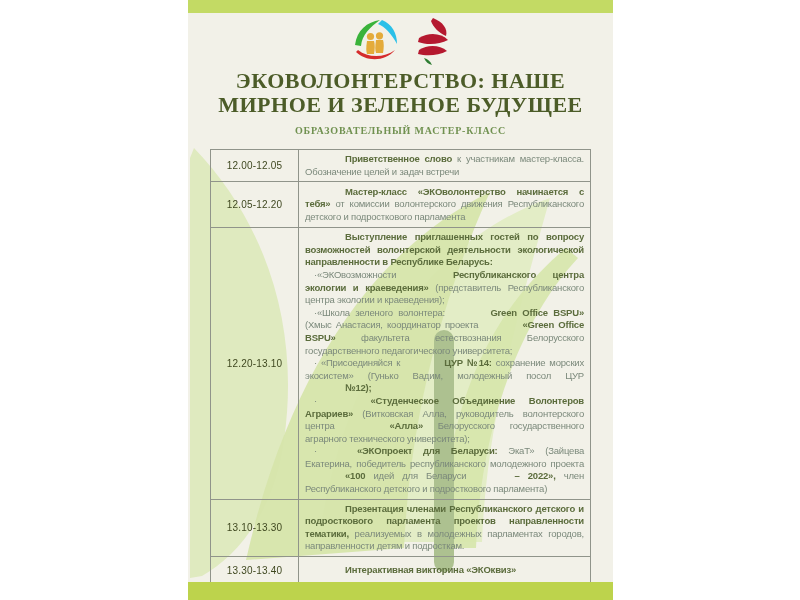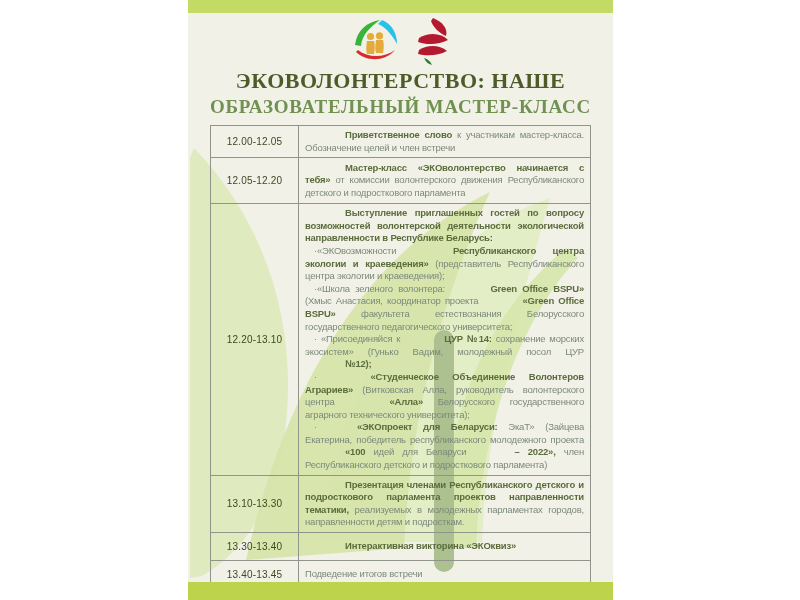--- a/index.html
+++ b/index.html
@@ -7,21 +7,21 @@
   .poster{position:absolute;left:188px;top:0;width:425px;height:600px;background:#f2f1e8;overflow:hidden;}
   .bar{position:absolute;left:0;width:425px;background:#c1d658;z-index:2;}
   .bar.top{top:0;height:13px;background:#c3da64;}
   .bar.bottom{bottom:0;height:18px;background:#bdd34c;}
   .watermark{position:absolute;left:0;top:0;z-index:0;}
   .content{position:relative;z-index:1;}
   .logos{display:flex;justify-content:center;align-items:center;gap:16px;padding-top:17px;height:48px;}
   h1.title{margin:4px 10px 0;text-align:center;font-family:"Liberation Serif",serif;font-weight:bold;
     font-size:22px;line-height:24px;color:#4c5c28;letter-spacing:.5px;}
   h2.subtitle{margin:5px 10px 0;text-align:center;font-family:"Liberation Serif",serif;font-weight:bold;
-    font-size:19px;line-height:18px;color:#709150;letter-spacing:.8px;}
+    font-size:10px;line-height:18px;color:#709150;letter-spacing:.8px;}
   table.schedule{border-collapse:collapse;margin:9px 22px 0;width:381px;table-layout:fixed;background:transparent;}
   table.schedule td{border:1px solid #90948a;vertical-align:middle;overflow:hidden;}
   td.time{width:85px;text-align:center;font-weight:normal;font-size:10px;color:#3e471f;letter-spacing:.2px;}
   td.desc{padding:3px 6px;font-size:9.5px;line-height:12.6px;letter-spacing:-0.2px;color:#7b897b;}
   td.desc p{margin:0;text-align:justify;}
   td.desc p.indent{text-indent:9px;}
   td.desc .b{font-weight:bold;color:#5b6c3c;padding-left:40px;}
   td.desc .r{font-weight:normal;}
   tr.r1{height:30px;} tr.r2{height:46px;} tr.r3{height:243px;}
   tr.r4{height:55px;} tr.r5{height:28px;} tr.r6{height:27px;}
@@ -56,29 +56,30 @@
       <svg width="36" height="50" viewBox="0 0 36 50">
         <path d="M 18,2 C 28,6 33,13 31,20 C 24,17 18,11 16,5 Z" fill="#b5192f"></path>
         <path d="M 4,22 C 14,16 26,17 33,24 C 24,29 11,29 3,26 Z" fill="#b5192f"></path>
         <path d="M 4,34 C 13,28 25,29 32,35 C 23,40 11,40 3,38 Z" fill="#b5192f"></path>
         <path d="M 9,42 C 11,46 13,48 17,49 C 15,45 13,43 9,42 Z" fill="#2e7d32"></path>
       </svg>
     </div>
 
     <h1 class="title">
       <span>ЭКОВОЛОНТЕРСТВО: НАШЕ</span><br>
+      <span>МИРНОЕ И ЗЕЛЕНОЕ БУДУЩЕЕ</span>
     </h1>
     <h2 class="subtitle">ОБРАЗОВАТЕЛЬНЫЙ МАСТЕР-КЛАСС</h2>
 
     <table class="schedule">
       <tbody>
           <tr class="r1">
             <td class="time">12.00-12.05</td>
             <td class="desc">
-              <p><span class="b">Приветственное слово</span><span class="r"> к участникам мастер-класса. Обозначение целей и член встречи</span></p>
+              <p><span class="b">Приветственное слово</span><span class="r"> к участникам мастер-класса. Обозначение целей и задач встречи</span></p>
             </td>
           </tr>
           <tr class="r2">
             <td class="time">12.05-12.20</td>
             <td class="desc">
               <p><span class="b">Мастер-класс «ЭКОволонтерство начинается с тебя»</span><span class="r"> от комиссии волонтерского движения Республиканского детского и подросткового парламента</span></p>
             </td>
           </tr>
           <tr class="r3">
             <td class="time">12.20-13.10</td>

